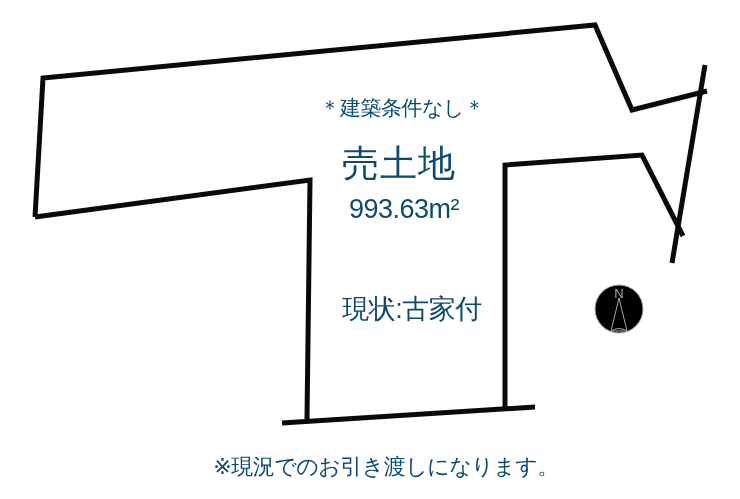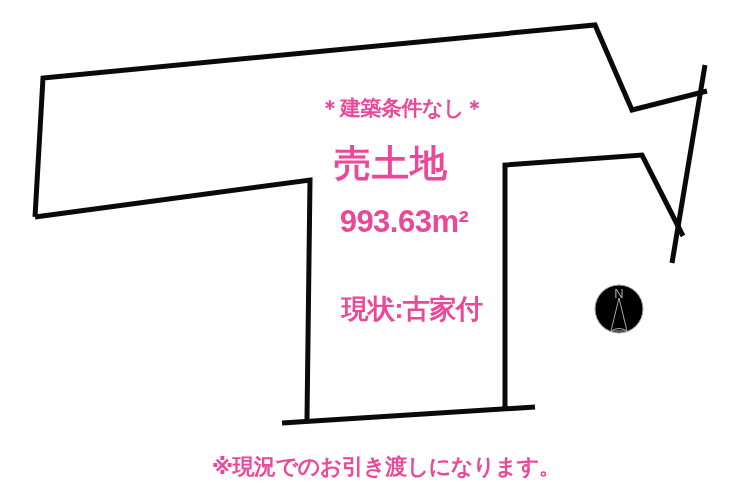--- a/index.html
+++ b/index.html
@@ -36,28 +36,28 @@
   .compass-n {
     fill: #a8a8a8;
     stroke: none;
     font-size: 13px;
     font-family: "Liberation Sans", "DejaVu Sans", sans-serif;
   }
   .label {
     position: absolute;
     transform: translateX(-50%);
     white-space: nowrap;
-    color: #ec4899;
-    font-weight: bold;
+    color: #0c4a6e;
+    font-weight: normal;
     line-height: 1;
     letter-spacing: -0.5px;
   }
   .label-condition { left: 402px; top: 97px;  font-size: 21px; }
-  .label-title     { left: 391px; top: 145px; font-size: 37px; letter-spacing: 1px; }
-  .label-area-m2   { left: 404px; top: 206px; font-size: 31px; }
+  .label-title     { left: 399px; top: 145px; font-size: 37px; letter-spacing: 1px; }
+  .label-area-m2   { left: 404px; top: 196px; font-size: 27px; }
   .label-area-tsubo{ left: 403px; top: 241px; font-size: 27px; }
   .label-current   { left: 412px; top: 296px; font-size: 27px; }
   .label-footer    { left: 386px; top: 456px; font-size: 22px; }
 </style>
 </head>
 <body>
 
 <div class="canvas">
 
   <svg class="plot-svg" viewBox="0 0 740 499">

